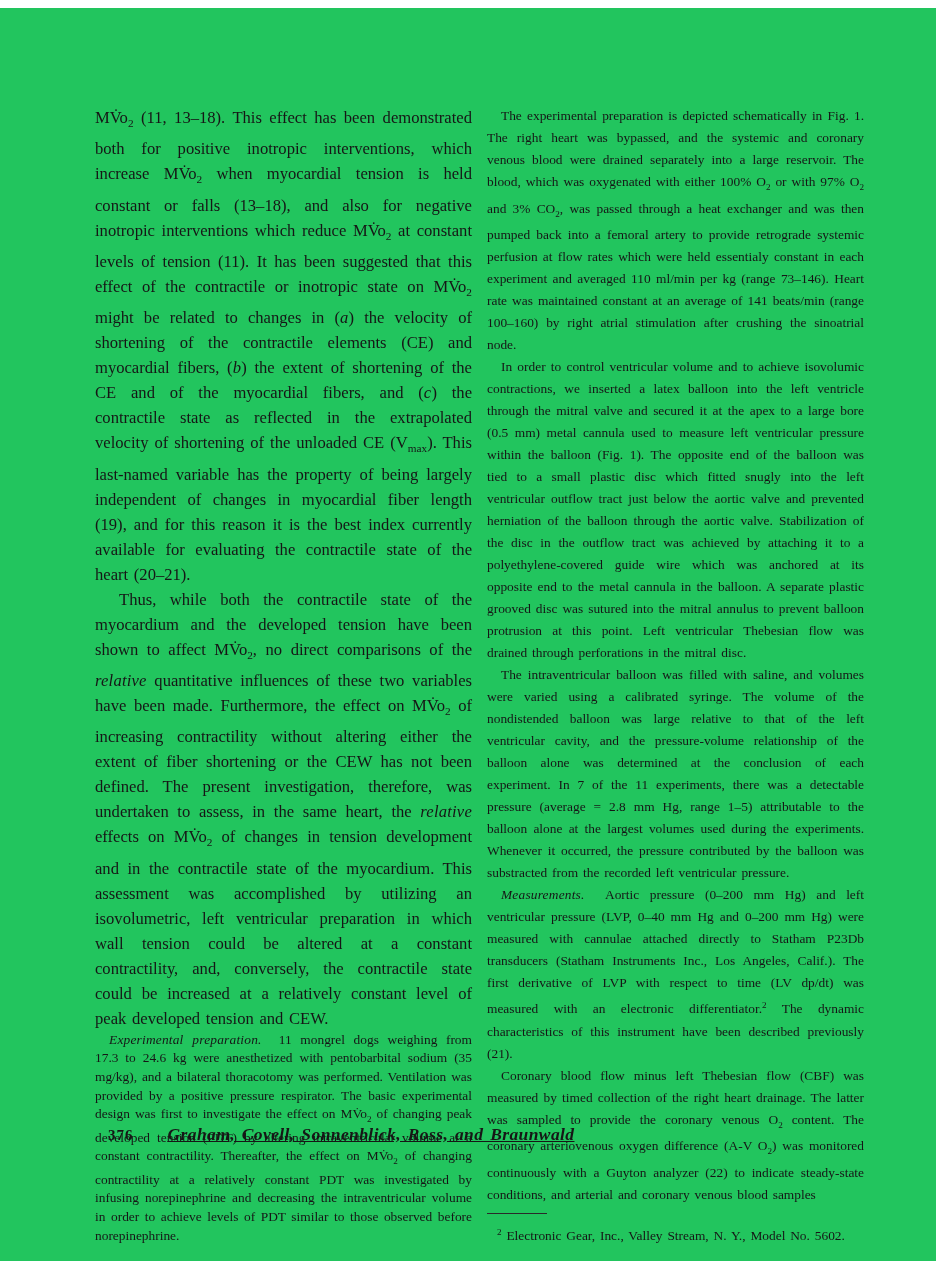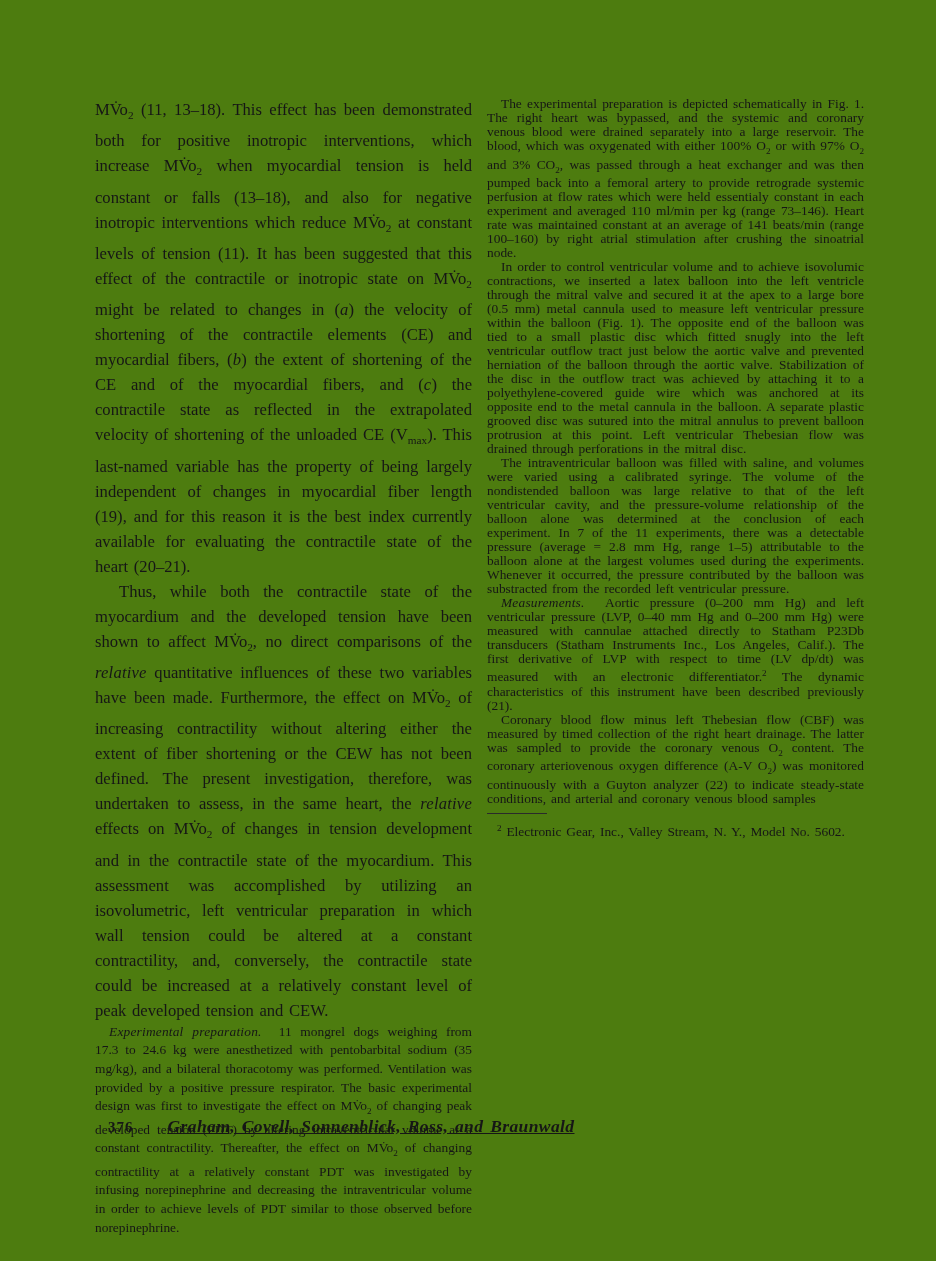--- a/index.html
+++ b/index.html
@@ -11,21 +11,22 @@
     width: 936px;
     height: 1261px;
     position: relative;
     font-family: "Liberation Serif", "DejaVu Serif", serif;
     color: #161616;
     overflow: hidden;
   }
   .page {
     position: absolute;
     inset: 0;
-    background: #4d7c0f;
+    background: #22c55e;
+    margin-top: 8px;
   }
   .col {
     position: absolute;
     top: 97px;
     width: 377px;
     text-align: justify;
   }
   .col-left  { left: 95px; }
   .col-right { left: 487px; }
 
@@ -48,21 +49,21 @@
   }
 
   
   .small-para {
     font-size: 13.4px;
     margin: 0;
     text-indent: 14px;
     word-spacing: 1.5px;
   }
   .col-left  .small-para { line-height: 18.7px; }
-  .col-right .small-para { line-height: 14px; }
+  .col-right .small-para { line-height: 22px; }
 
   sub { font-size: 68%; }
   sup { font-size: 68%; }
   i   { letter-spacing: 0.2px; }
 
   .footnote-rule {
     width: 60px;
     height: 0;
     border: none;
     border-top: 1.6px solid #2a2a2a;

